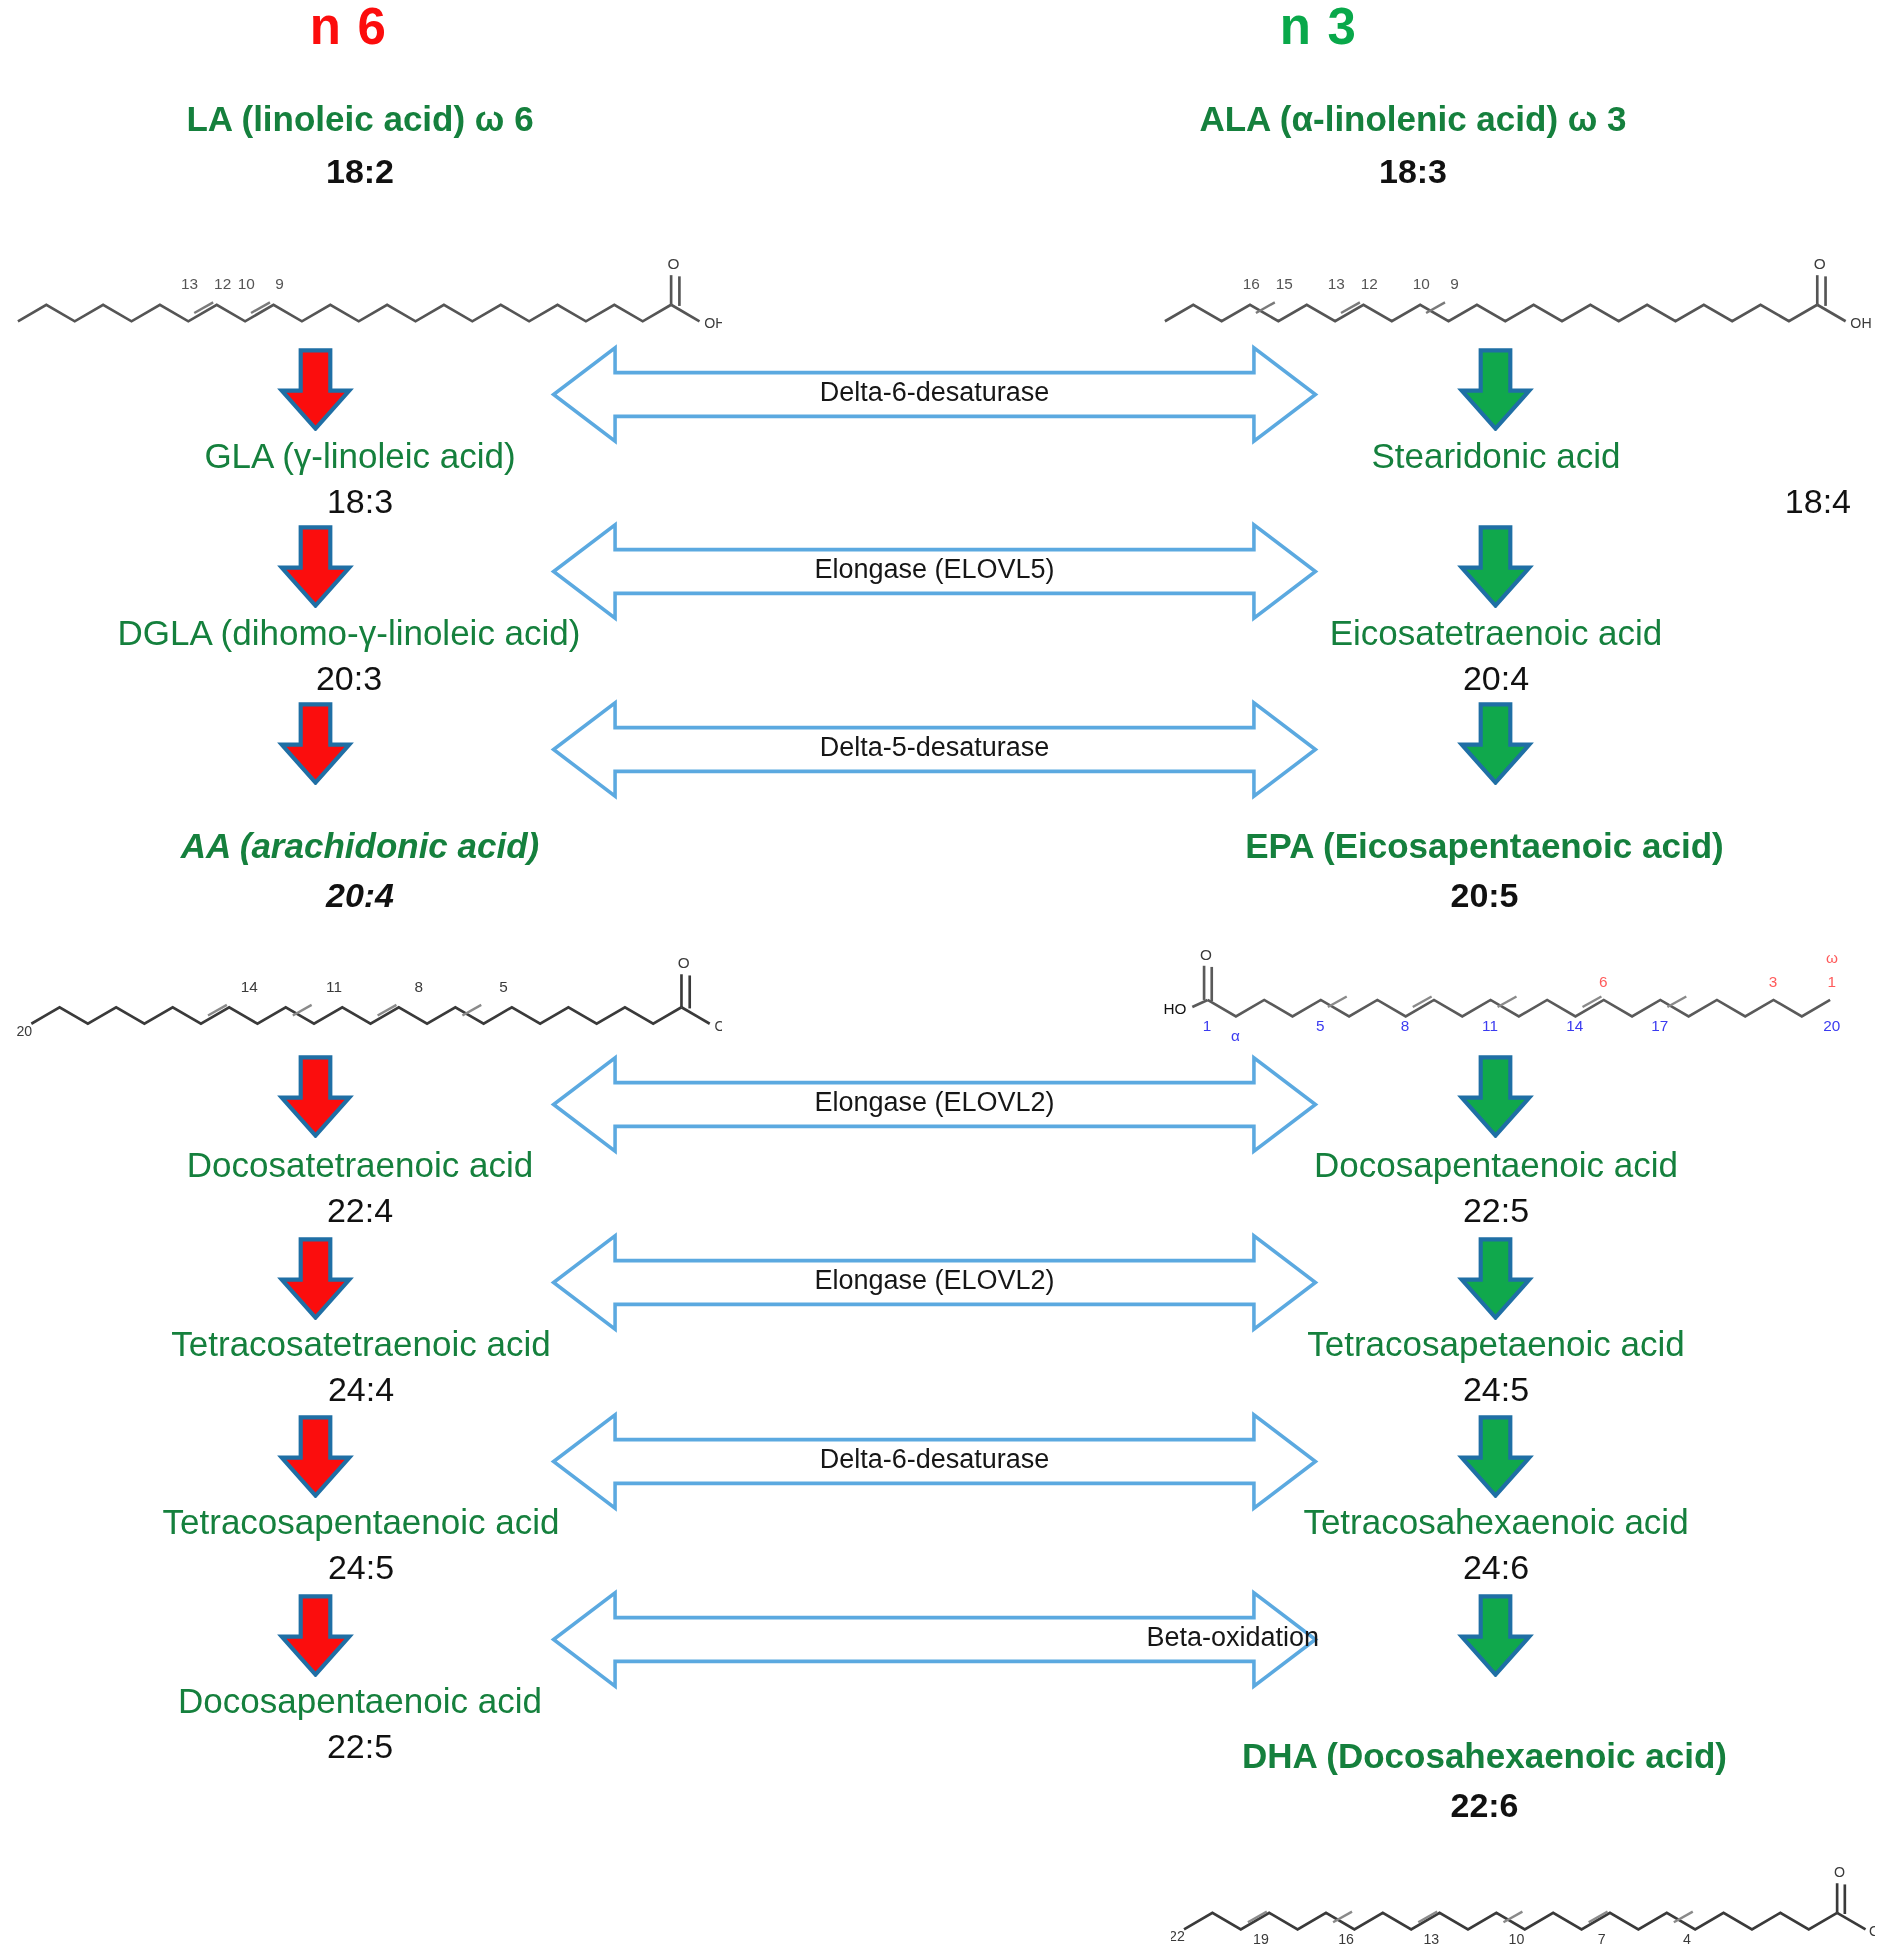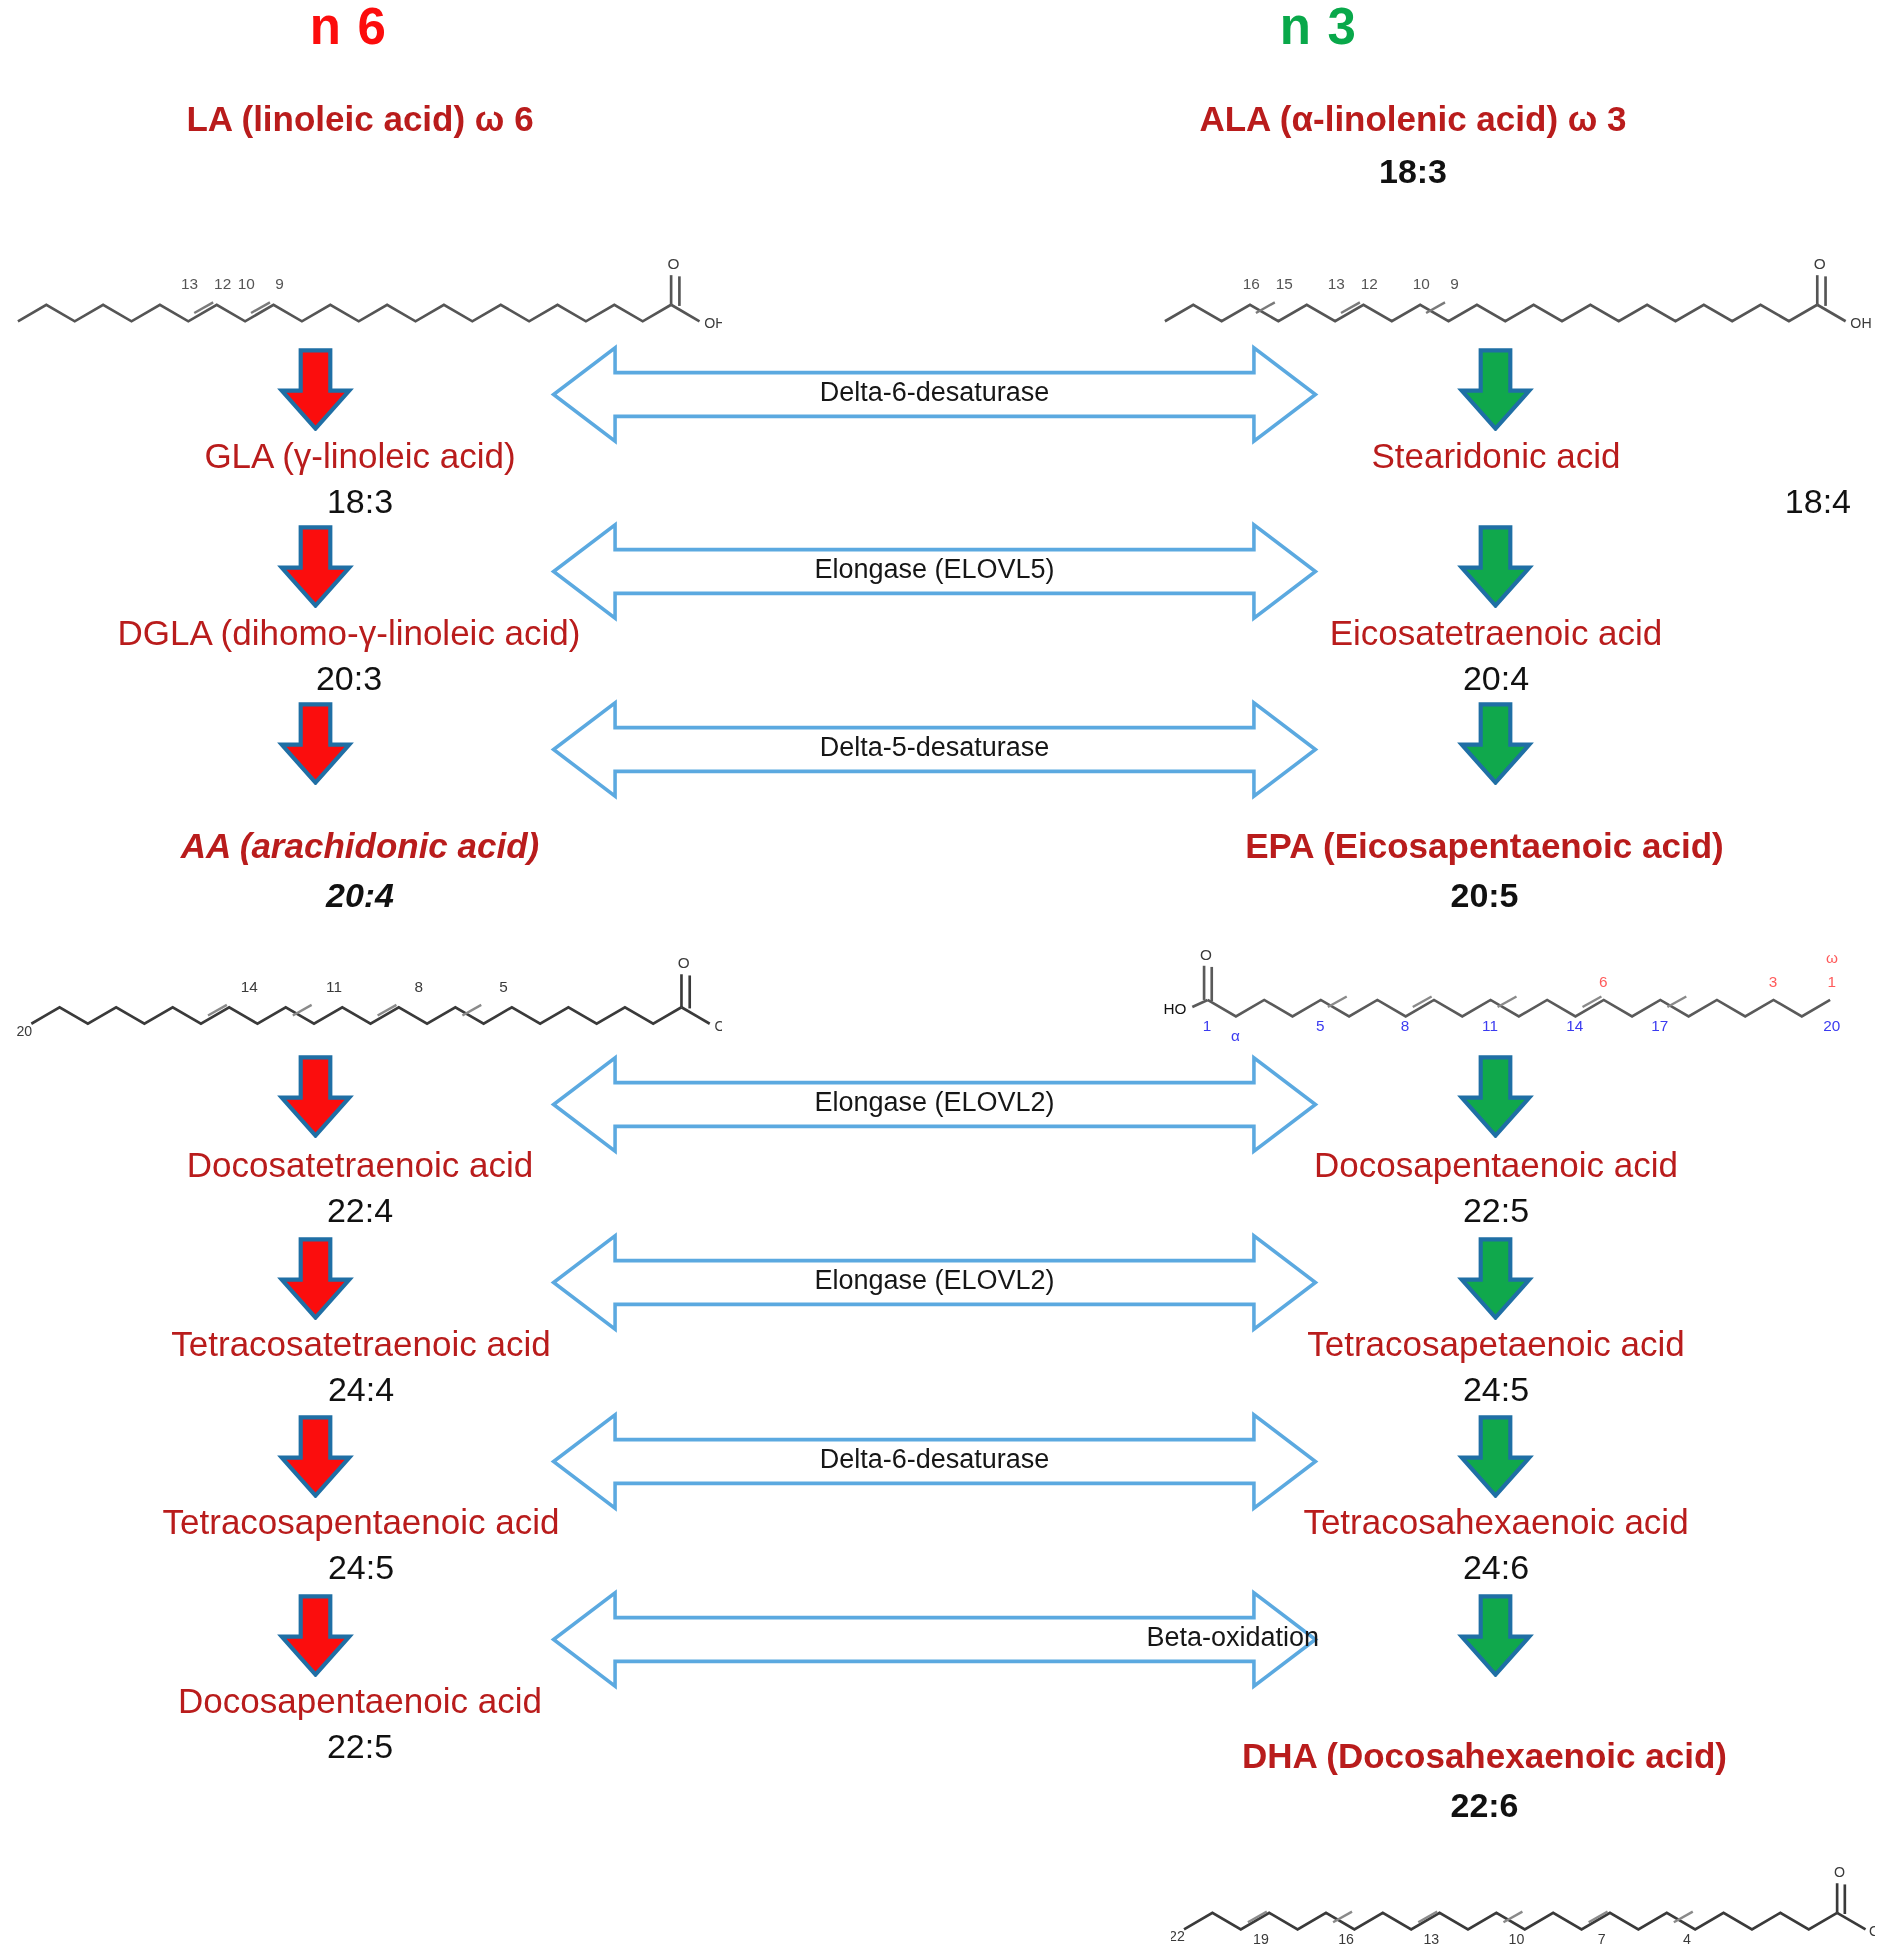--- a/index.html
+++ b/index.html
@@ -8,21 +8,21 @@
 
   .abs{position:absolute;}
   .ctr{text-align:center;}
 
   
   .fam-head{font-size:51px;font-weight:bold;letter-spacing:1.2px;}
   .fam-n6{color:#fc0d0d;}
   .fam-n3{color:#09a84a;}
 
   
-  .met-name{font-size:35px;line-height:1.05;color:#b91c1c;white-space:nowrap;}
+  .met-name{font-size:35px;line-height:1.05;color:#15803d;white-space:nowrap;}
   .met-name.bold{font-weight:bold;}
   .met-name .lead{font-weight:bold;}
   .met-name .rest{font-weight:bold;}
   .met-num{font-size:34px;font-weight:bold;line-height:1.05;color:#111;}
   .met-num.plain{font-weight:normal;}
 
   
   .varrow{display:block;}
 
   
@@ -37,20 +37,21 @@
 </head>
 <body>
 
 <div id="page">
 
   <div class="abs ctr fam-head fam-n6" style="left:35px;top:-3px;width:627px;">n 6</div>
   <div class="abs ctr fam-head fam-n3" style="left:1005px;top:-3px;width:627px;">n 3</div>
 
   <div class="abs ctr" style="left:35px;top:101px;width:650px;">
     <div class="met-name bold"><span class="lead">LA</span><span class="rest" style="font-weight:bold"> (linoleic acid) ω 6</span></div>
+    <div class="met-num" style="margin-top:16.6px;">18:2</div>
   </div>
 
   <div class="abs" style="left:12px;top:255px;">
     <svg class="mol" width="710" height="77" viewBox="0 0 1200 130">
       <g stroke="#555" stroke-width="4.5" fill="none" stroke-linejoin="miter">
         <path d="M10,112 L58,84 L106,112 L154,84 L202,112 L250,84 L298,112 L346,84
                  L394,112 L442,84 L490,112 L538,84 L586,112 L634,84 L682,112 L730,84
                  L778,112 L826,84 L874,112 L922,84 L970,112 L1018,84 L1066,112 L1114,84"></path>
         <path d="M1114,84 L1114,34"></path>
         <path d="M1128,86 L1128,36"></path>

